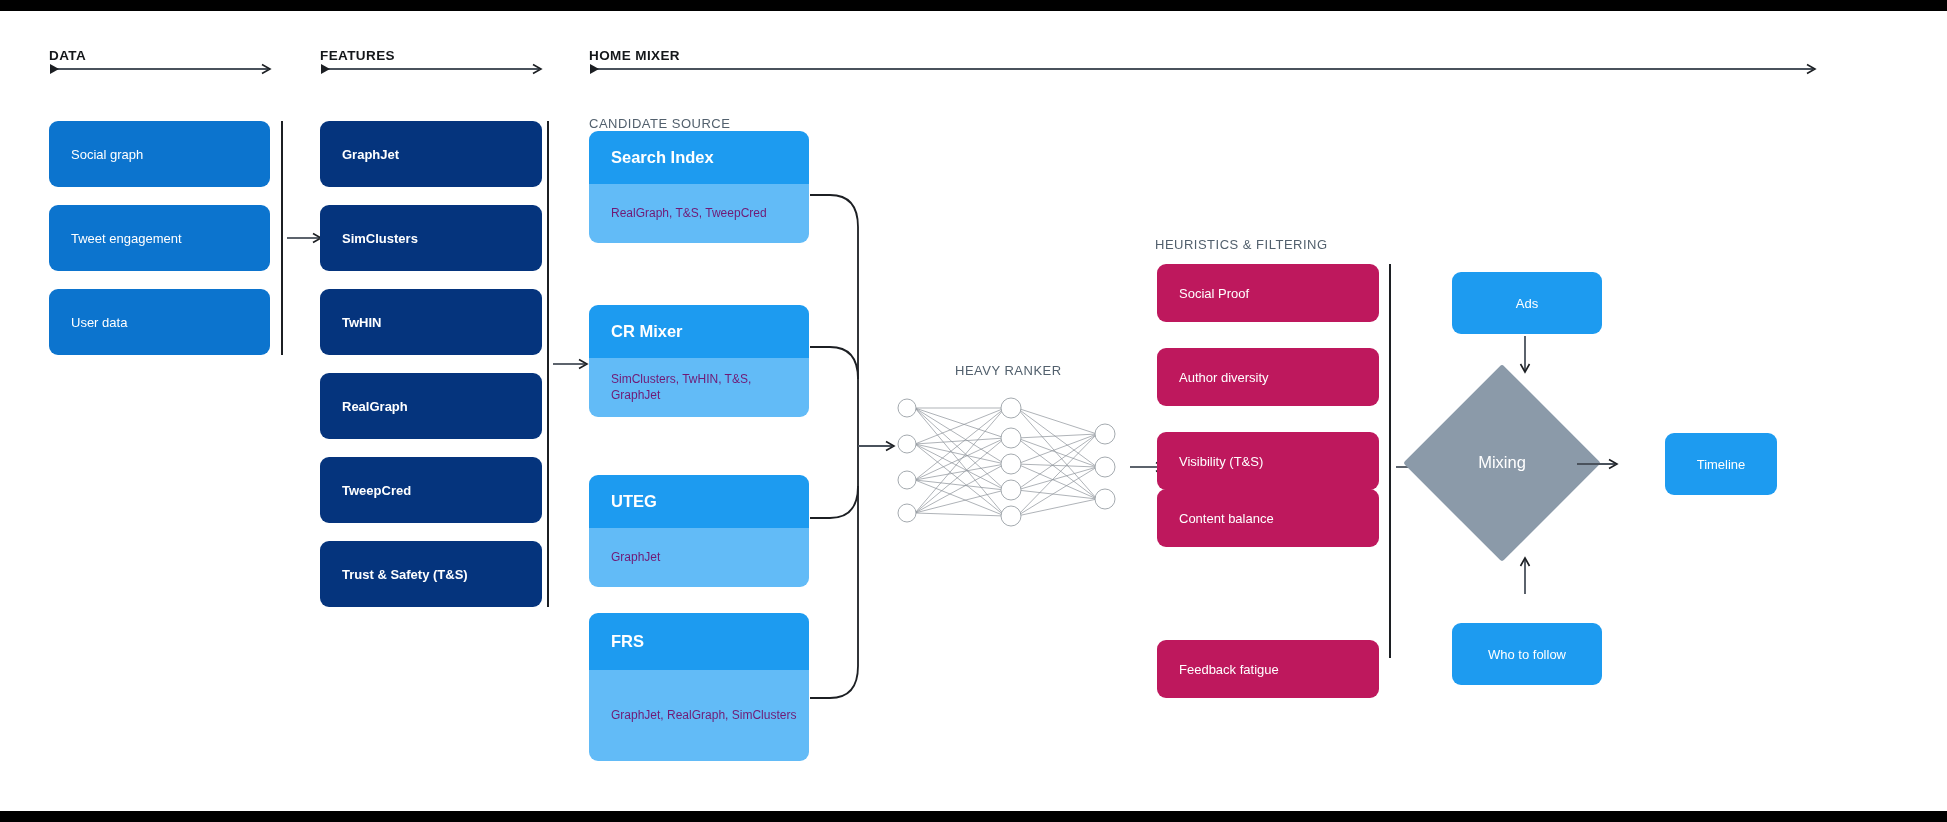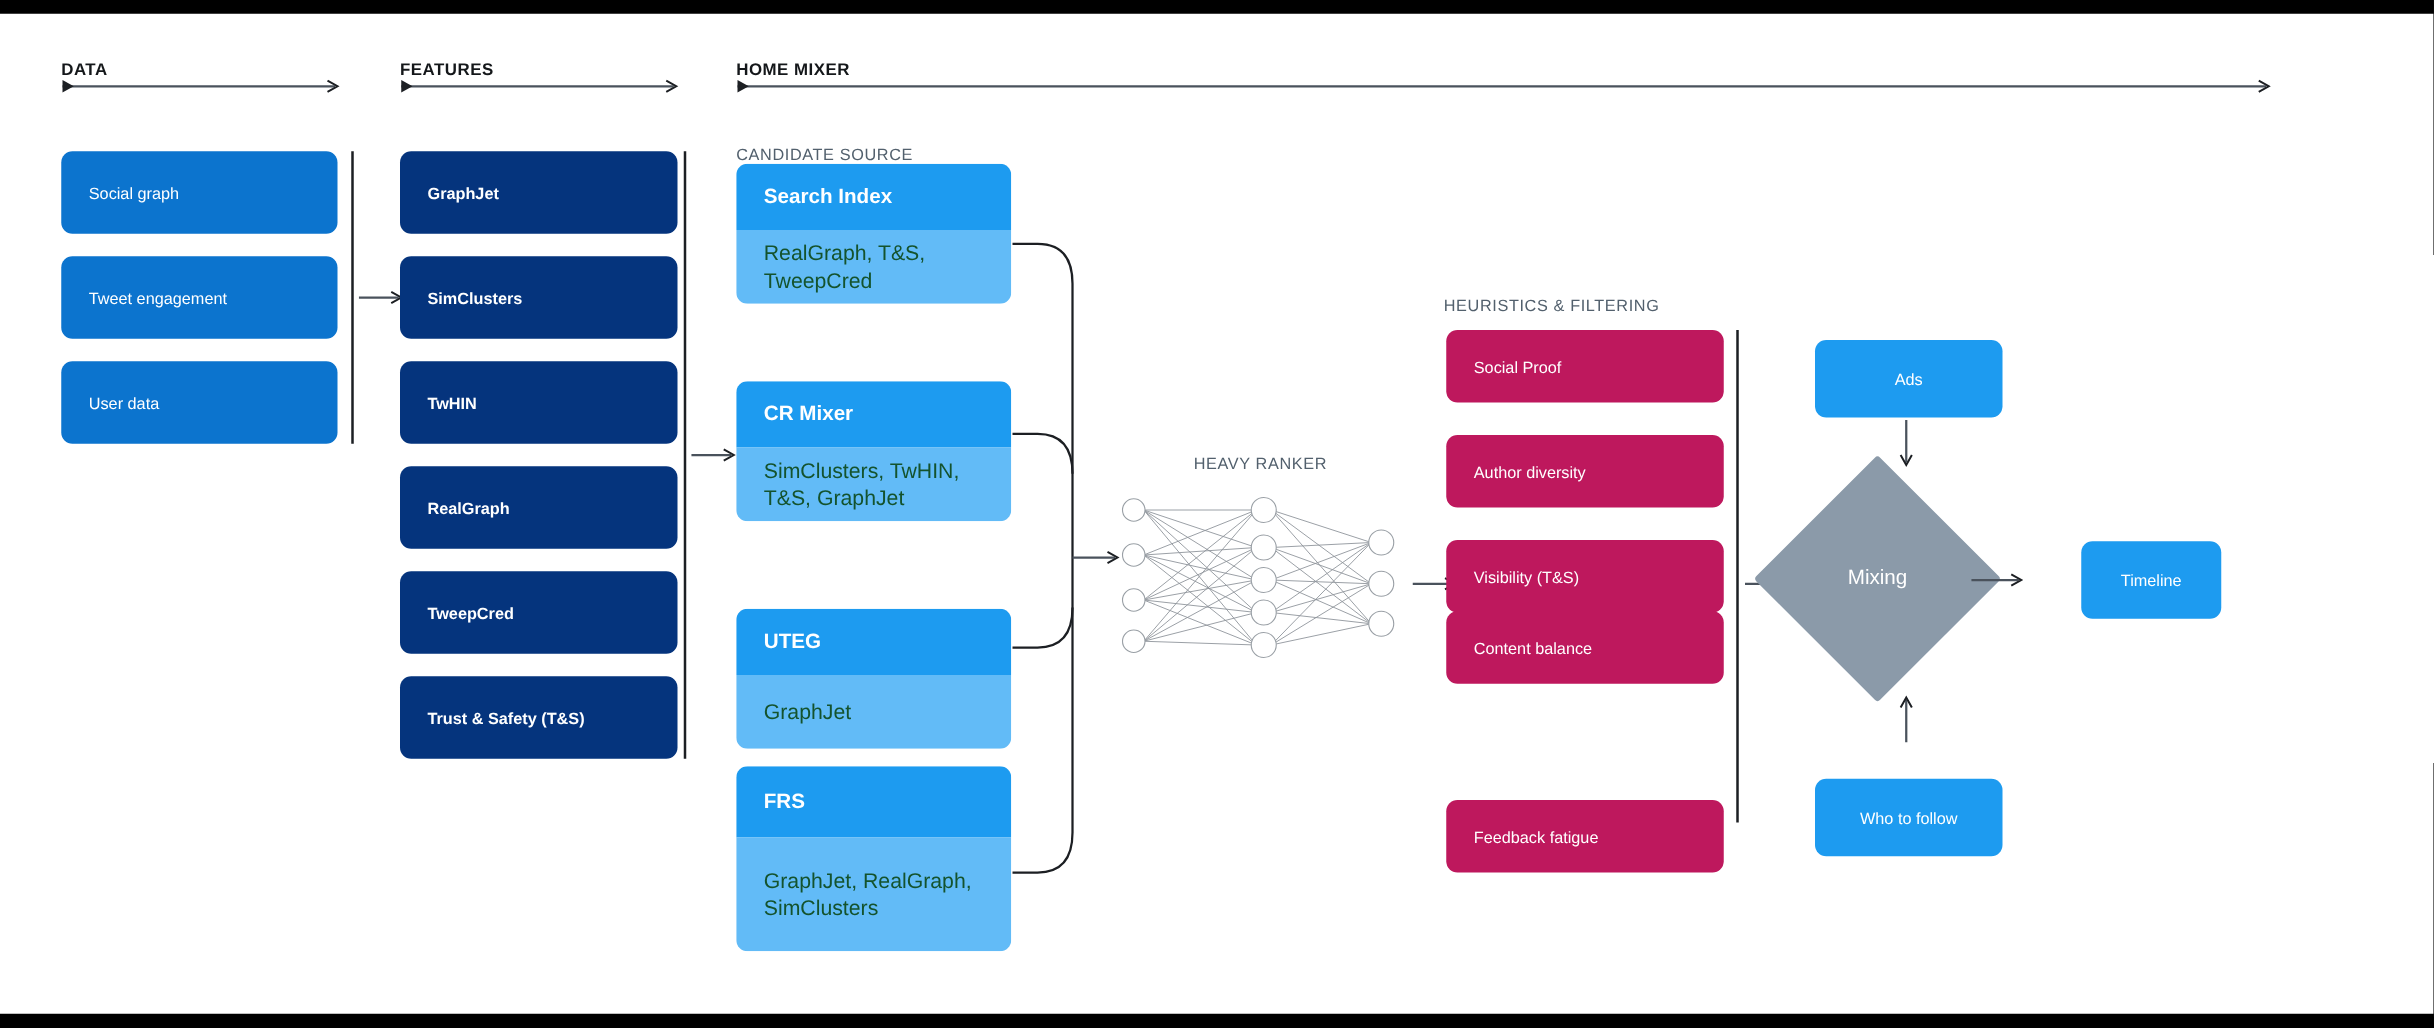--- a/index.html
+++ b/index.html
@@ -77,22 +77,22 @@
     font-size: 16.5px;
     display: flex;
     align-items: center;
     padding-left: 22px;
     box-sizing: border-box;
     width: 100%;
     font-weight: bold;
   }
   .cs-body {
     background: #62bbf7;
-    color: #14532d;
-    font-size: 17px;
+    color: #701a75;
+    font-size: 12px;
     display: flex;
     align-items: center;
     padding-left: 22px;
     padding-right: 10px;
     box-sizing: border-box;
     width: 100%;
     line-height: 1.28;
   }
 
   
@@ -195,21 +195,21 @@
     <div class="cs" style="left:589px; top:120px; width:220px; height:112px;">
       <div class="cs-head" style="height:53px;">Search Index</div>
       <div class="cs-body" style="height:59px;">RealGraph, T&amp;S, TweepCred</div>
     </div>
 
     <div class="cs" style="left:589px; top:294px; width:220px; height:112px;">
       <div class="cs-head" style="height:53px;">CR Mixer</div>
       <div class="cs-body" style="height:59px;">SimClusters, TwHIN, T&amp;S, GraphJet</div>
     </div>
 
-    <div class="cs" style="left:589px; top:464px; width:220px; height:112px;margin-top:12px;">
+    <div class="cs" style="left:589px; top:464px; width:220px; height:112px;">
       <div class="cs-head" style="height:53px;">UTEG</div>
       <div class="cs-body" style="height:59px;">GraphJet</div>
     </div>
 
     <div class="cs" style="left:589px; top:602px; width:220px; height:148px;">
       <div class="cs-head" style="height:57px;">FRS</div>
       <div class="cs-body" style="height:91px;">GraphJet, RealGraph, SimClusters</div>
     </div>
 
     <svg class="conn" style="left:806px; top:150px; width:110px; height:570px;" viewBox="0 0 110 570">

